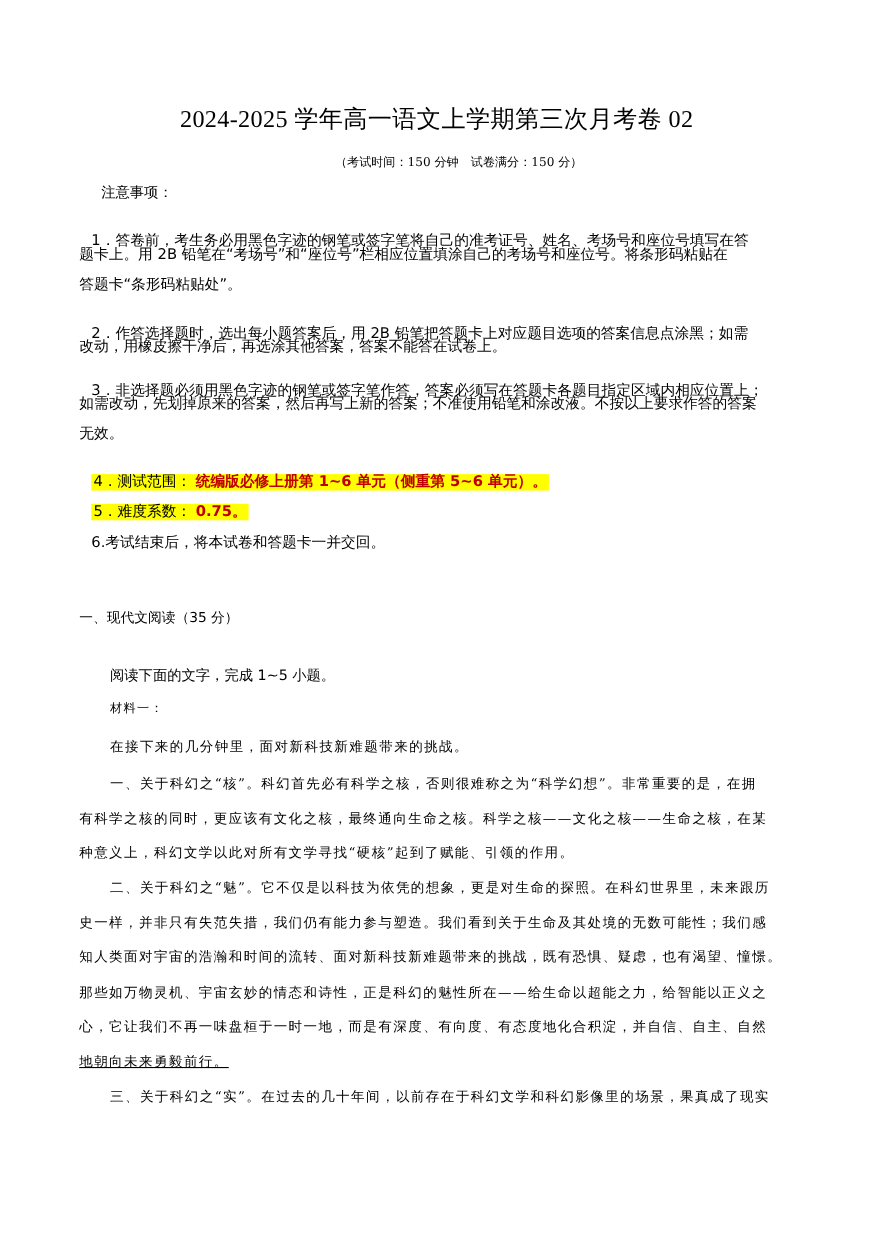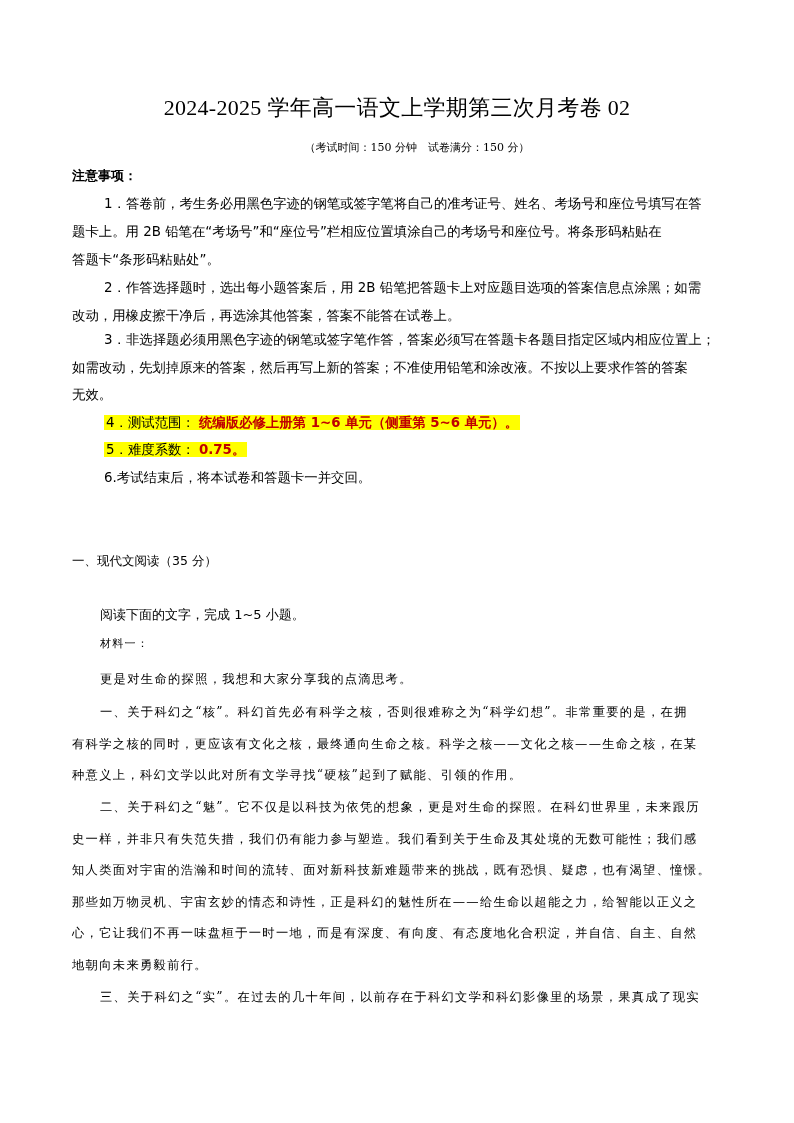--- a/index.html
+++ b/index.html
@@ -15,22 +15,22 @@
       font-size: 22px; line-height: 30px; letter-spacing: 0.3px;
     }
     .subtitle {
       position: absolute; left: 0; width: 794px; top: 140px; text-align: center;
       font-family: "DejaVu Serif", serif; font-size: 11px; line-height: 16px; padding-left: 20px;
     }
     .line {
       position: absolute; left: 72px; white-space: nowrap;
       font-size: 13.4px; line-height: 20px;
     }
-    .line.indent { left: 104px; }
-    .bold { font-weight: bold; }
+    .line.indent { left: 83px; margin-top: 16px; }
+    .bold { font-weight: normal; margin-left: 20px; }
     .hl { background: #ffff00; padding: 0 2px; }
     .red { color: #c00000; font-weight: bold; }
     .serif-body { font-family: "DejaVu Serif", serif; font-size: 12.3px; letter-spacing: 1.3px; }
   </style>
 </head>
 <body>
 
 <div class="page">
 
   <div class="title">2024-2025 学年高一语文上学期第三次月考卷 02</div>
@@ -54,25 +54,25 @@
   </div>
   <div class="line indent" style="top:440px;">
     <span class="hl">5．难度系数：</span><span class="hl red">0.75。</span>
   </div>
   <div class="line indent" style="top:468px;">6.考试结束后，将本试卷和答题卡一并交回。</div>
 
   <div class="line" style="top:551px; font-size:12.5px;">一、现代文阅读（35 分）</div>
   <div class="line" style="top:605px; left:100px; font-size:13px;">阅读下面的文字，完成 1~5 小题。</div>
   <div class="line serif-body" style="top:634px; left:100px; font-size:11px;">材料一：</div>
 
-  <div class="line serif-body" style="top:669px; left:100px;">更是对生命的探照，我想和大家分享我的点滴思考。</div>
+  <div class="line serif-body" style="top:669px; left:100px;">在接下来的几分钟里，面对新科技新难题带来的挑战。</div>
   <div class="line serif-body" style="top:702px; left:100px;text-align:right;">一、关于科幻之“核”。科幻首先必有科学之核，否则很难称之为“科学幻想”。非常重要的是，在拥</div>
   <div class="line serif-body" style="top:734px;">有科学之核的同时，更应该有文化之核，最终通向生命之核。科学之核——文化之核——生命之核，在某</div>
   <div class="line serif-body" style="top:765px;">种意义上，科幻文学以此对所有文学寻找“硬核”起到了赋能、引领的作用。</div>
   <div class="line serif-body" style="top:797px; left:100px;">二、关于科幻之“魅”。它不仅是以科技为依凭的想象，更是对生命的探照。在科幻世界里，未来跟历</div>
   <div class="line serif-body" style="top:829px;">史一样，并非只有失范失措，我们仍有能力参与塑造。我们看到关于生命及其处境的无数可能性；我们感</div>
   <div class="line serif-body" style="top:860px;">知人类面对宇宙的浩瀚和时间的流转、面对新科技新难题带来的挑战，既有恐惧、疑虑，也有渴望、憧憬。</div>
   <div class="line serif-body" style="top:892px;">那些如万物灵机、宇宙玄妙的情态和诗性，正是科幻的魅性所在——给生命以超能之力，给智能以正义之</div>
   <div class="line serif-body" style="top:923px;">心，它让我们不再一味盘桓于一时一地，而是有深度、有向度、有态度地化合积淀，并自信、自主、自然</div>
-  <div class="line serif-body" style="top:955px;">地朝向未来勇毅前行。</div>
+  <div class="line serif-body" style="top:955px;text-decoration:underline;">地朝向未来勇毅前行。</div>
   <div class="line serif-body" style="top:987px; left:100px;">三、关于科幻之“实”。在过去的几十年间，以前存在于科幻文学和科幻影像里的场景，果真成了现实</div>
 
 </div>
 
 </body></html>

